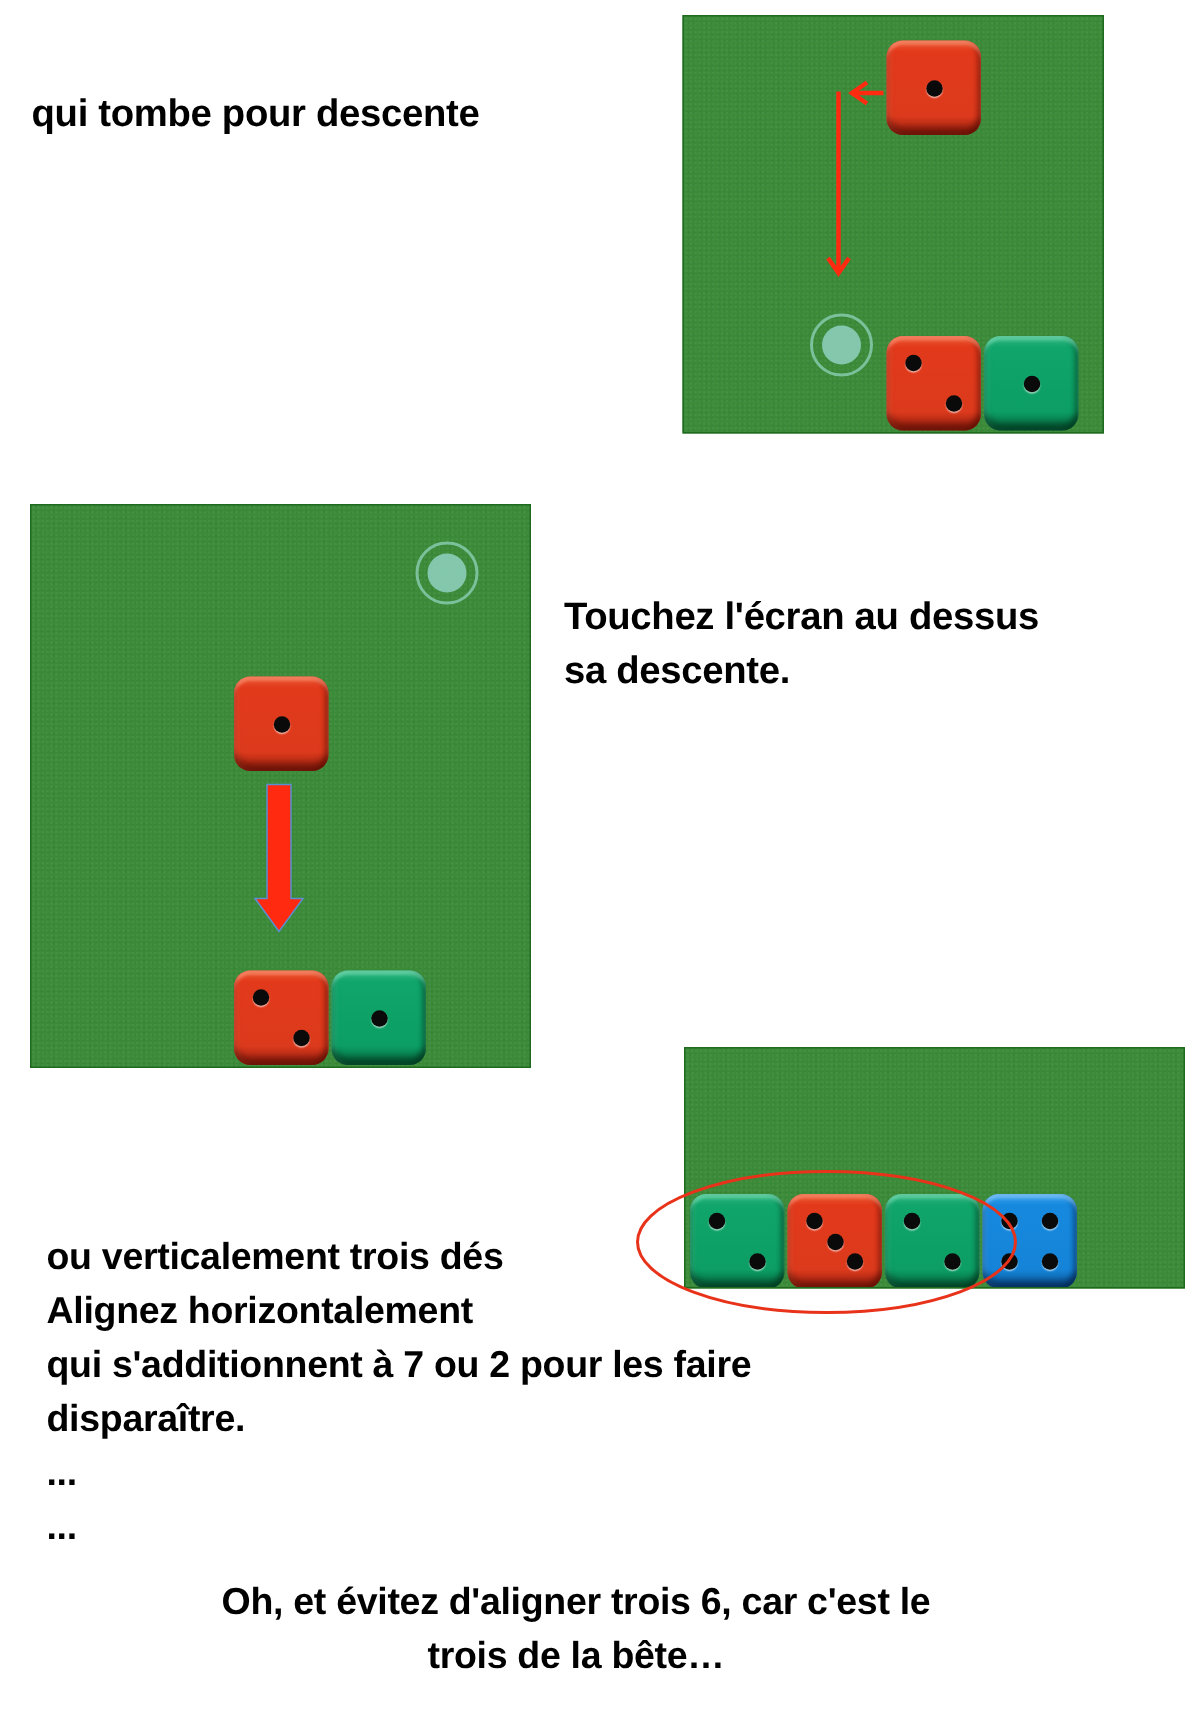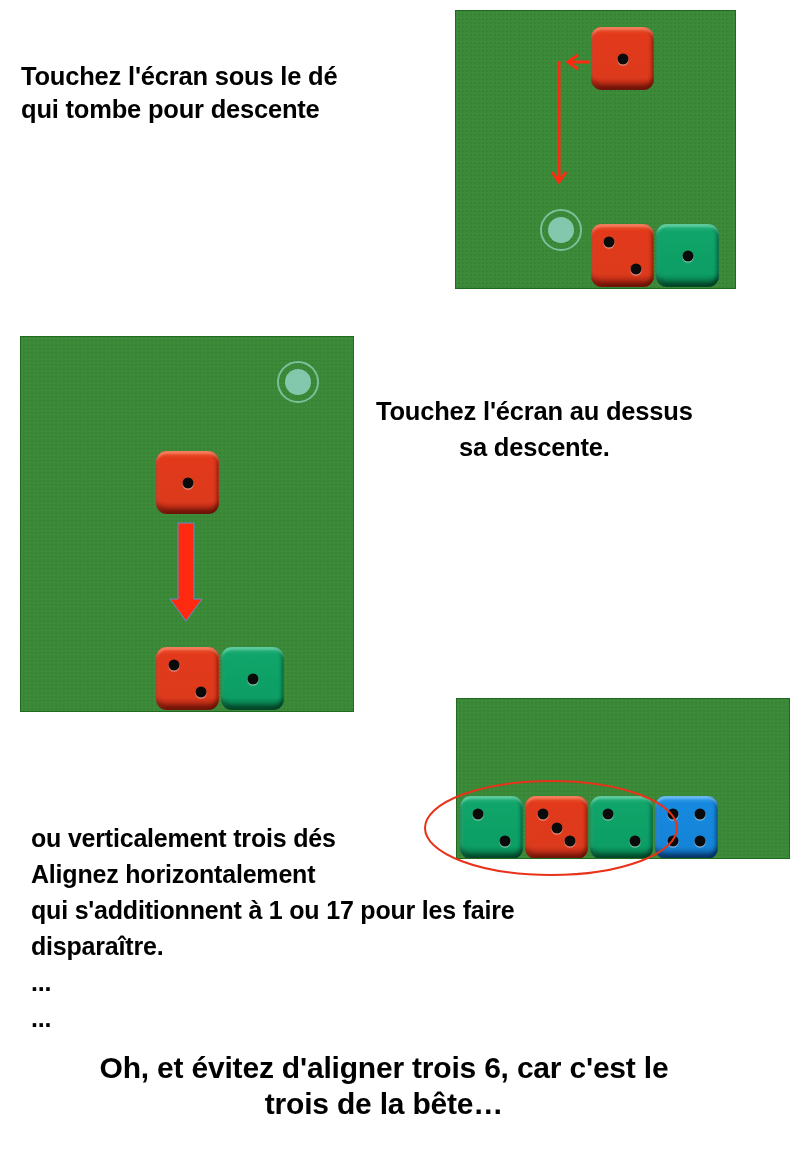--- a/index.html
+++ b/index.html
@@ -26,21 +26,20 @@
   .touch { position: absolute; width: 42px; height: 42px; border-radius: 50%; box-sizing: border-box;
            border: 2px solid rgba(150,215,195,0.7); transform: translate(-50%,-50%); }
   .touch::after { content: ""; position: absolute; left: 50%; top: 50%; width: 26px; height: 26px;
            border-radius: 50%; background: rgba(140,205,185,0.9); transform: translate(-50%,-50%); }
   svg.overlay { position: absolute; left: 0; top: 0; pointer-events: none; }
 </style>
 </head>
 <body>
 
 <div class="text-block" style="left:21px; top:60px; font-size:25.5px; line-height:33px;">
-  <span class="line">Touchez l'écran sous le dé</span>
   <span class="line">qui tombe pour descente</span>
 </div>
 
 <div class="panel" style="left:455px; top:10px; width:281px; height:279px;">
   <div class="die red" style="left:135px; top:16px;">
     <span class="pip" style="left:50%; top:50%;"></span>
   </div>
   <div class="touch" style="left:105px; top:219px;"></div>
   <div class="die red" style="left:135px; top:213px;">
     <span class="pip" style="left:28%; top:28%;"></span>
@@ -71,21 +70,21 @@
   </svg>
   <div class="die red" style="left:135px; top:310px;">
     <span class="pip" style="left:28%; top:28%;"></span>
     <span class="pip" style="left:72%; top:72%;"></span>
   </div>
   <div class="die green" style="left:200px; top:310px;">
     <span class="pip" style="left:50%; top:50%;"></span>
   </div>
 </div>
 
-<div class="text-block" style="left:376px; top:393px; font-size:25.5px; line-height:36px;text-align:center;">
+<div class="text-block" style="left:376px; top:393px; font-size:25.5px; line-height:36px;">
   <span class="line">Touchez l'écran au dessus</span>
   <span class="line">sa descente.</span>
 </div>
 
 <div class="panel" style="left:456px; top:698px; width:334px; height:161px;">
   <div class="die green" style="left:3px; top:97px;">
     <span class="pip" style="left:28%; top:28%;"></span>
     <span class="pip" style="left:72%; top:72%;"></span>
   </div>
   <div class="die red" style="left:68px; top:97px;">
@@ -105,22 +104,22 @@
   </div>
 </div>
 
 <svg class="overlay" width="800" height="1157">
   <ellipse cx="551" cy="828" rx="126" ry="47" fill="none" stroke="#e8321a" stroke-width="2"></ellipse>
 </svg>
 
 <div class="text-block" style="left:31px; top:820px; font-size:25px; line-height:36px;">
   <span class="line">ou verticalement trois dés</span>
   <span class="line">Alignez horizontalement</span>
-  <span class="line">qui s'additionnent à 1 ou 17 pour les faire</span>
+  <span class="line">qui s'additionnent à 7 ou 2 pour les faire</span>
   <span class="line">disparaître.</span>
   <span class="line">...</span>
   <span class="line">...</span>
 </div>
 
-<div class="text-block" style="left:0; width:768px; top:1050px; text-align:center; font-size:30px; line-height:36px;">
+<div class="text-block" style="left:0; width:768px; top:1050px; text-align:center; font-size:25px; line-height:36px;">
   <span class="line">Oh, et évitez d'aligner trois 6, car c'est le</span>
   <span class="line">trois de la bête…</span>
 </div>
 
 </body></html>

